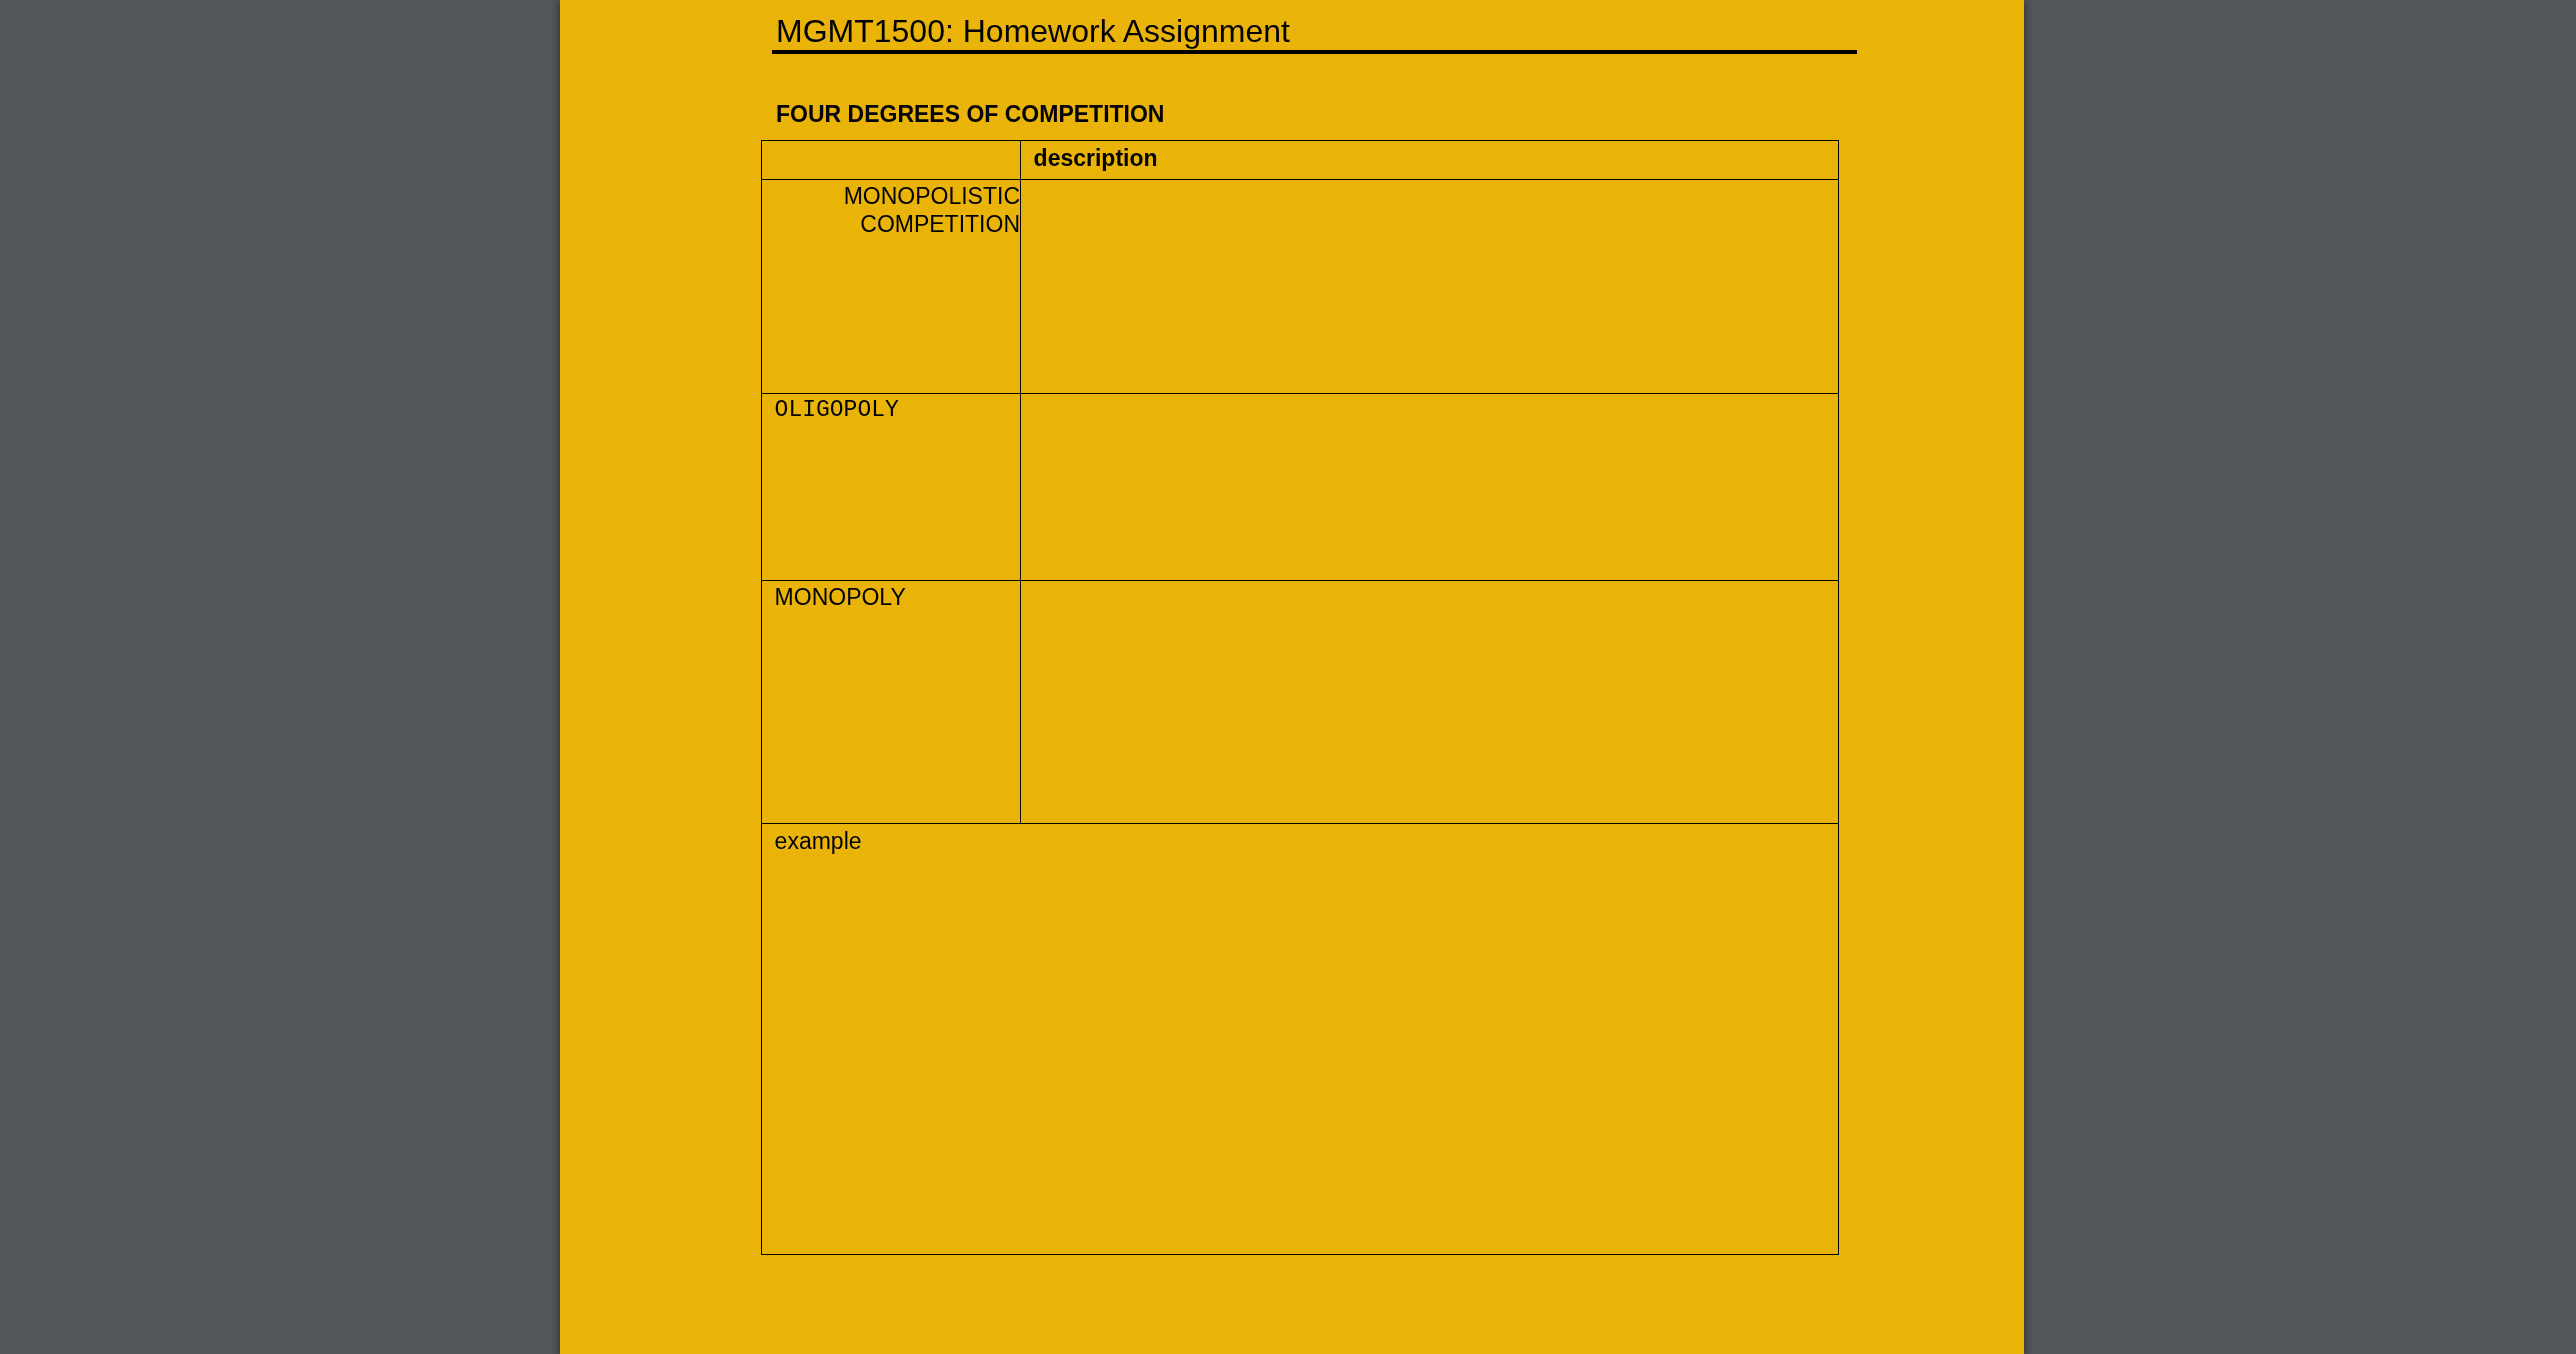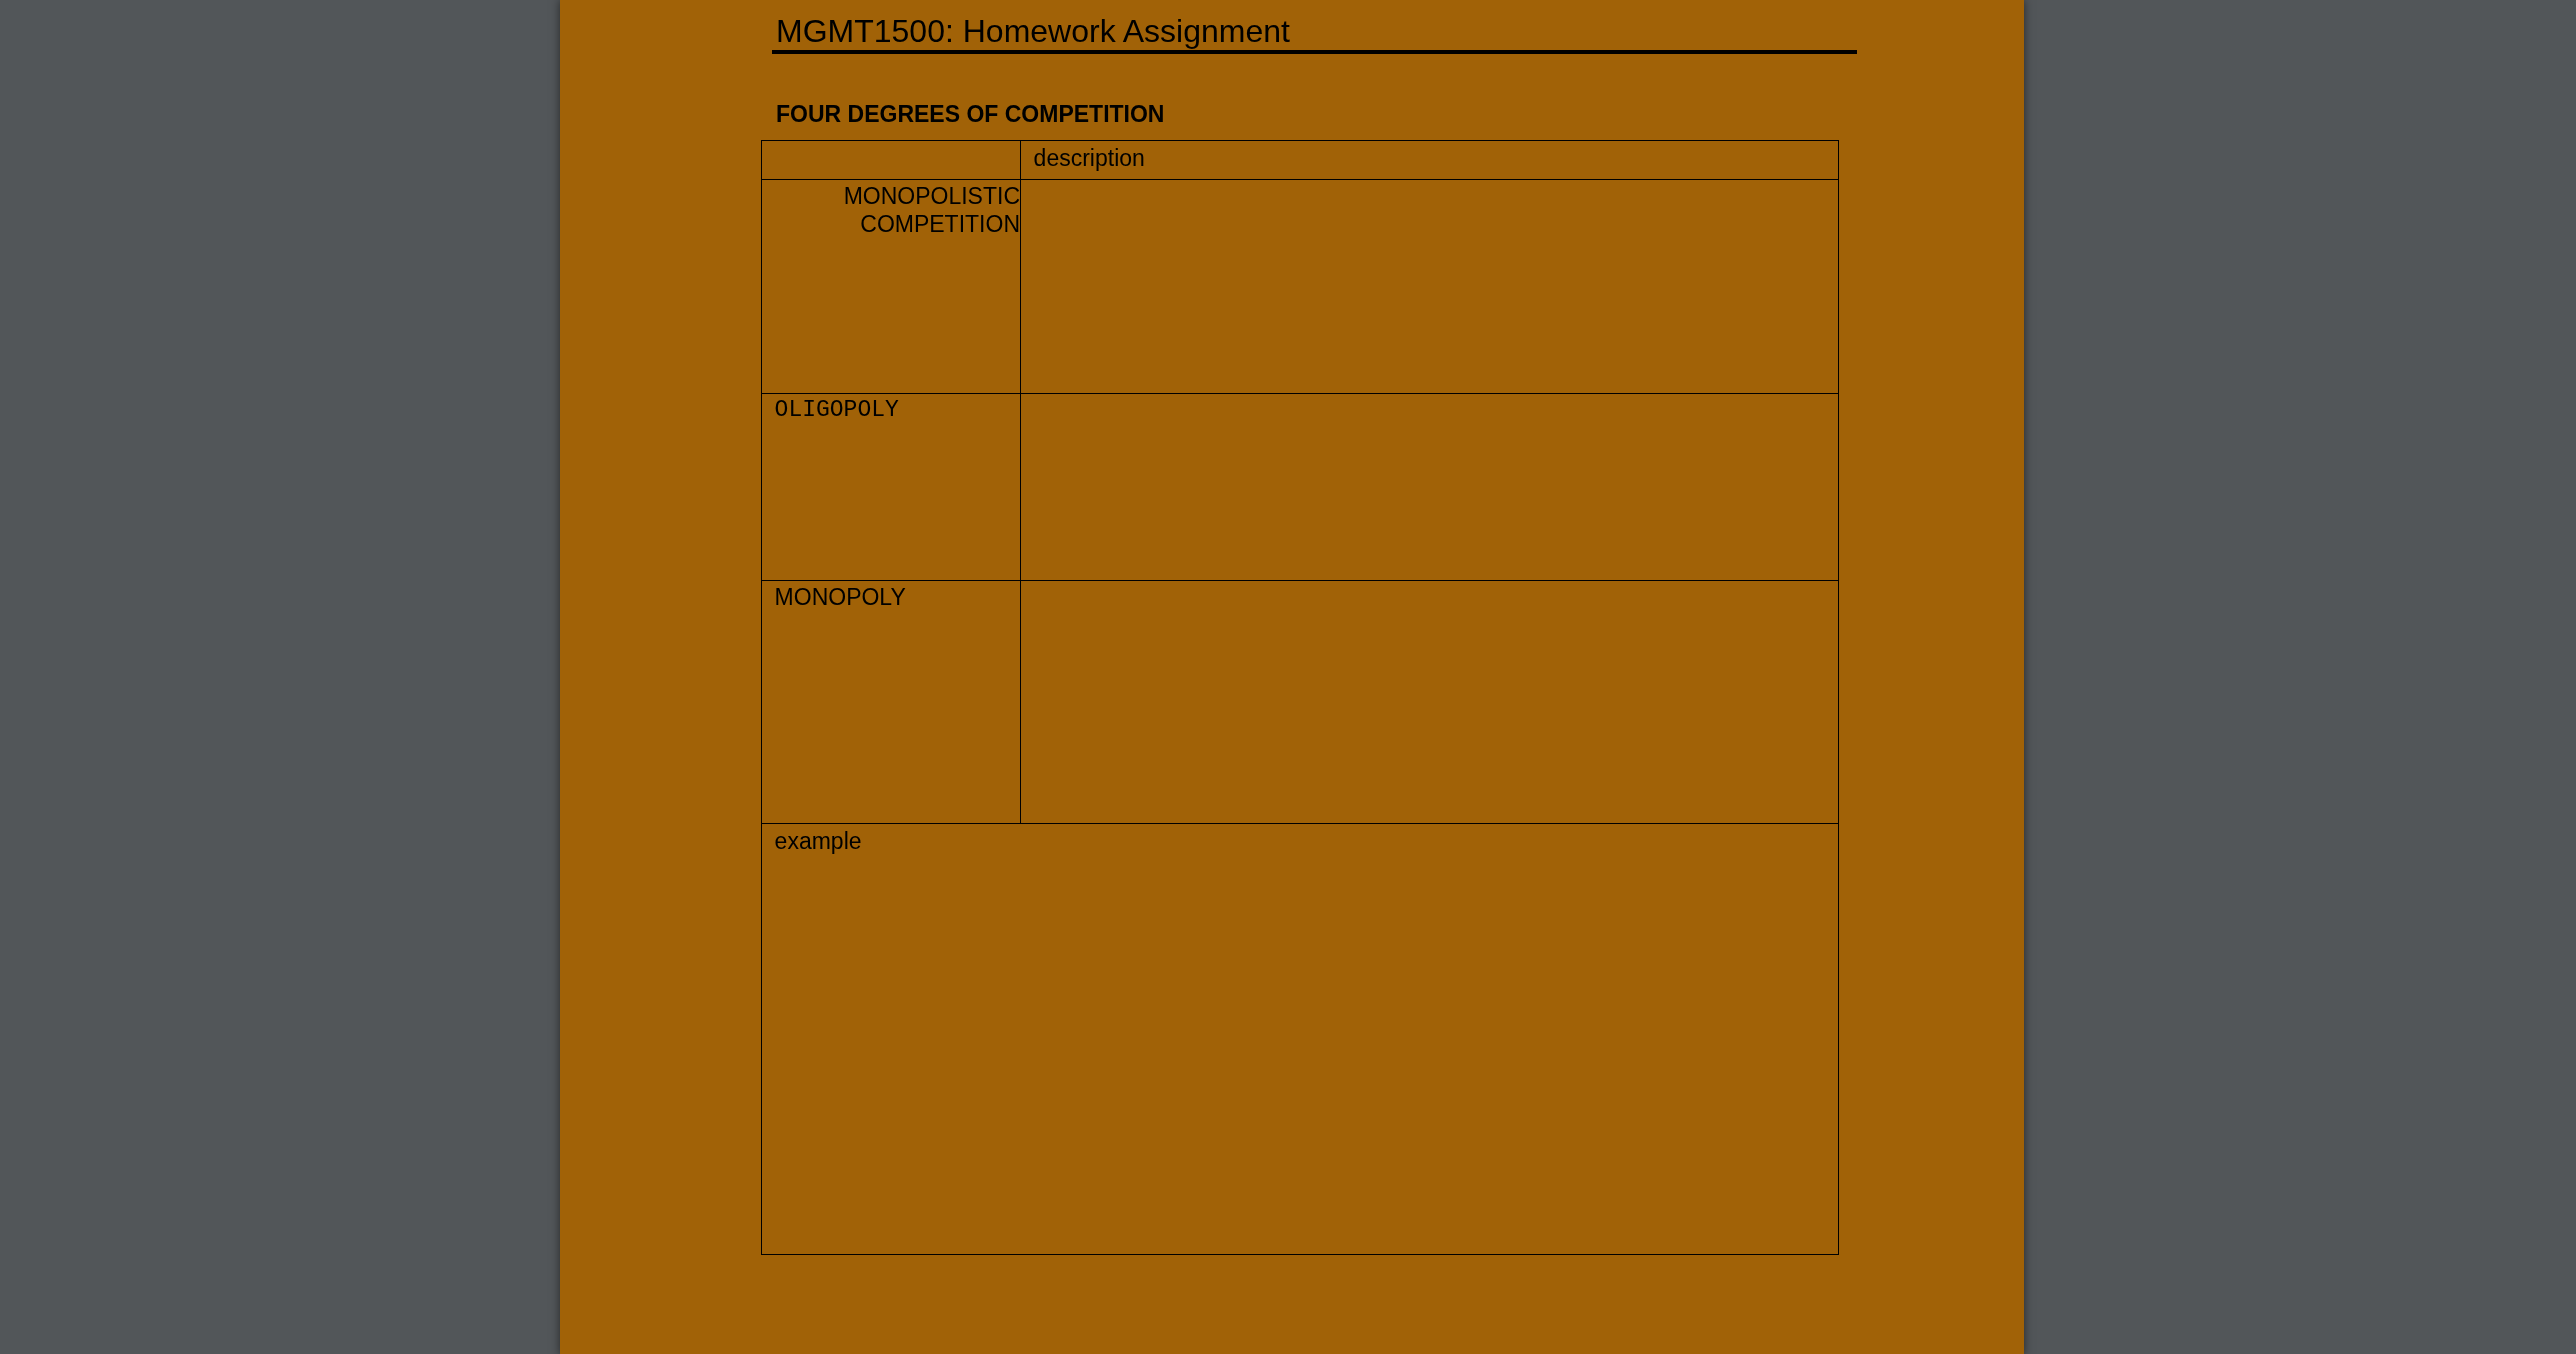--- a/index.html
+++ b/index.html
@@ -4,21 +4,21 @@
   <style>
     html, body { margin: 0; padding: 0; }
     body {
       width: 2576px; height: 1355px; overflow: hidden;
       background: #525659; position: relative;
       font-family: "Liberation Sans", sans-serif;
       color: #000;
     }
     .page {
       position: absolute; left: 560px; top: 0; width: 1464px; height: 1355px;
-      background: #a16207;
+      background: #eab308;
       box-shadow: 0 0 9px rgba(0,0,0,0.55);
     }
     .title {
       position: absolute; left: 216px; top: 12.6px;
       font-size: 32px; line-height: 36px; white-space: nowrap;
     }
     .title-rule {
       position: absolute; left: 212px; top: 50px; width: 1085px; height: 3.6px;
       background: #000;
     }
@@ -29,21 +29,21 @@
     .grid {
       position: absolute; left: 201px; top: 140px; width: 1078px;
       border-collapse: collapse; table-layout: fixed;
     }
     .grid td {
       border: 1.8px solid #000; vertical-align: top;
       font-size: 23px; line-height: 28px; padding: 1.8px 0 0 12.6px;
       box-sizing: border-box;
     }
     .col-label { width: 259px; }
-    .hdr td { height: 39px; padding-top: 2.7px; }
+    .hdr td { height: 39px; padding-top: 2.7px; font-weight: bold; }
     .r1 td { height: 214px; }
     .r2 td { height: 214px; text-align: right; }
     .r3 td { height: 187px; font-family: Liberation Mono, monospace; }
     .r4 td { height: 243px; }
     .r5 td { height: 431px; padding-top: 2.7px; }
     .cell-text { display: block; }
   </style>
 </head>
 <body>
 

